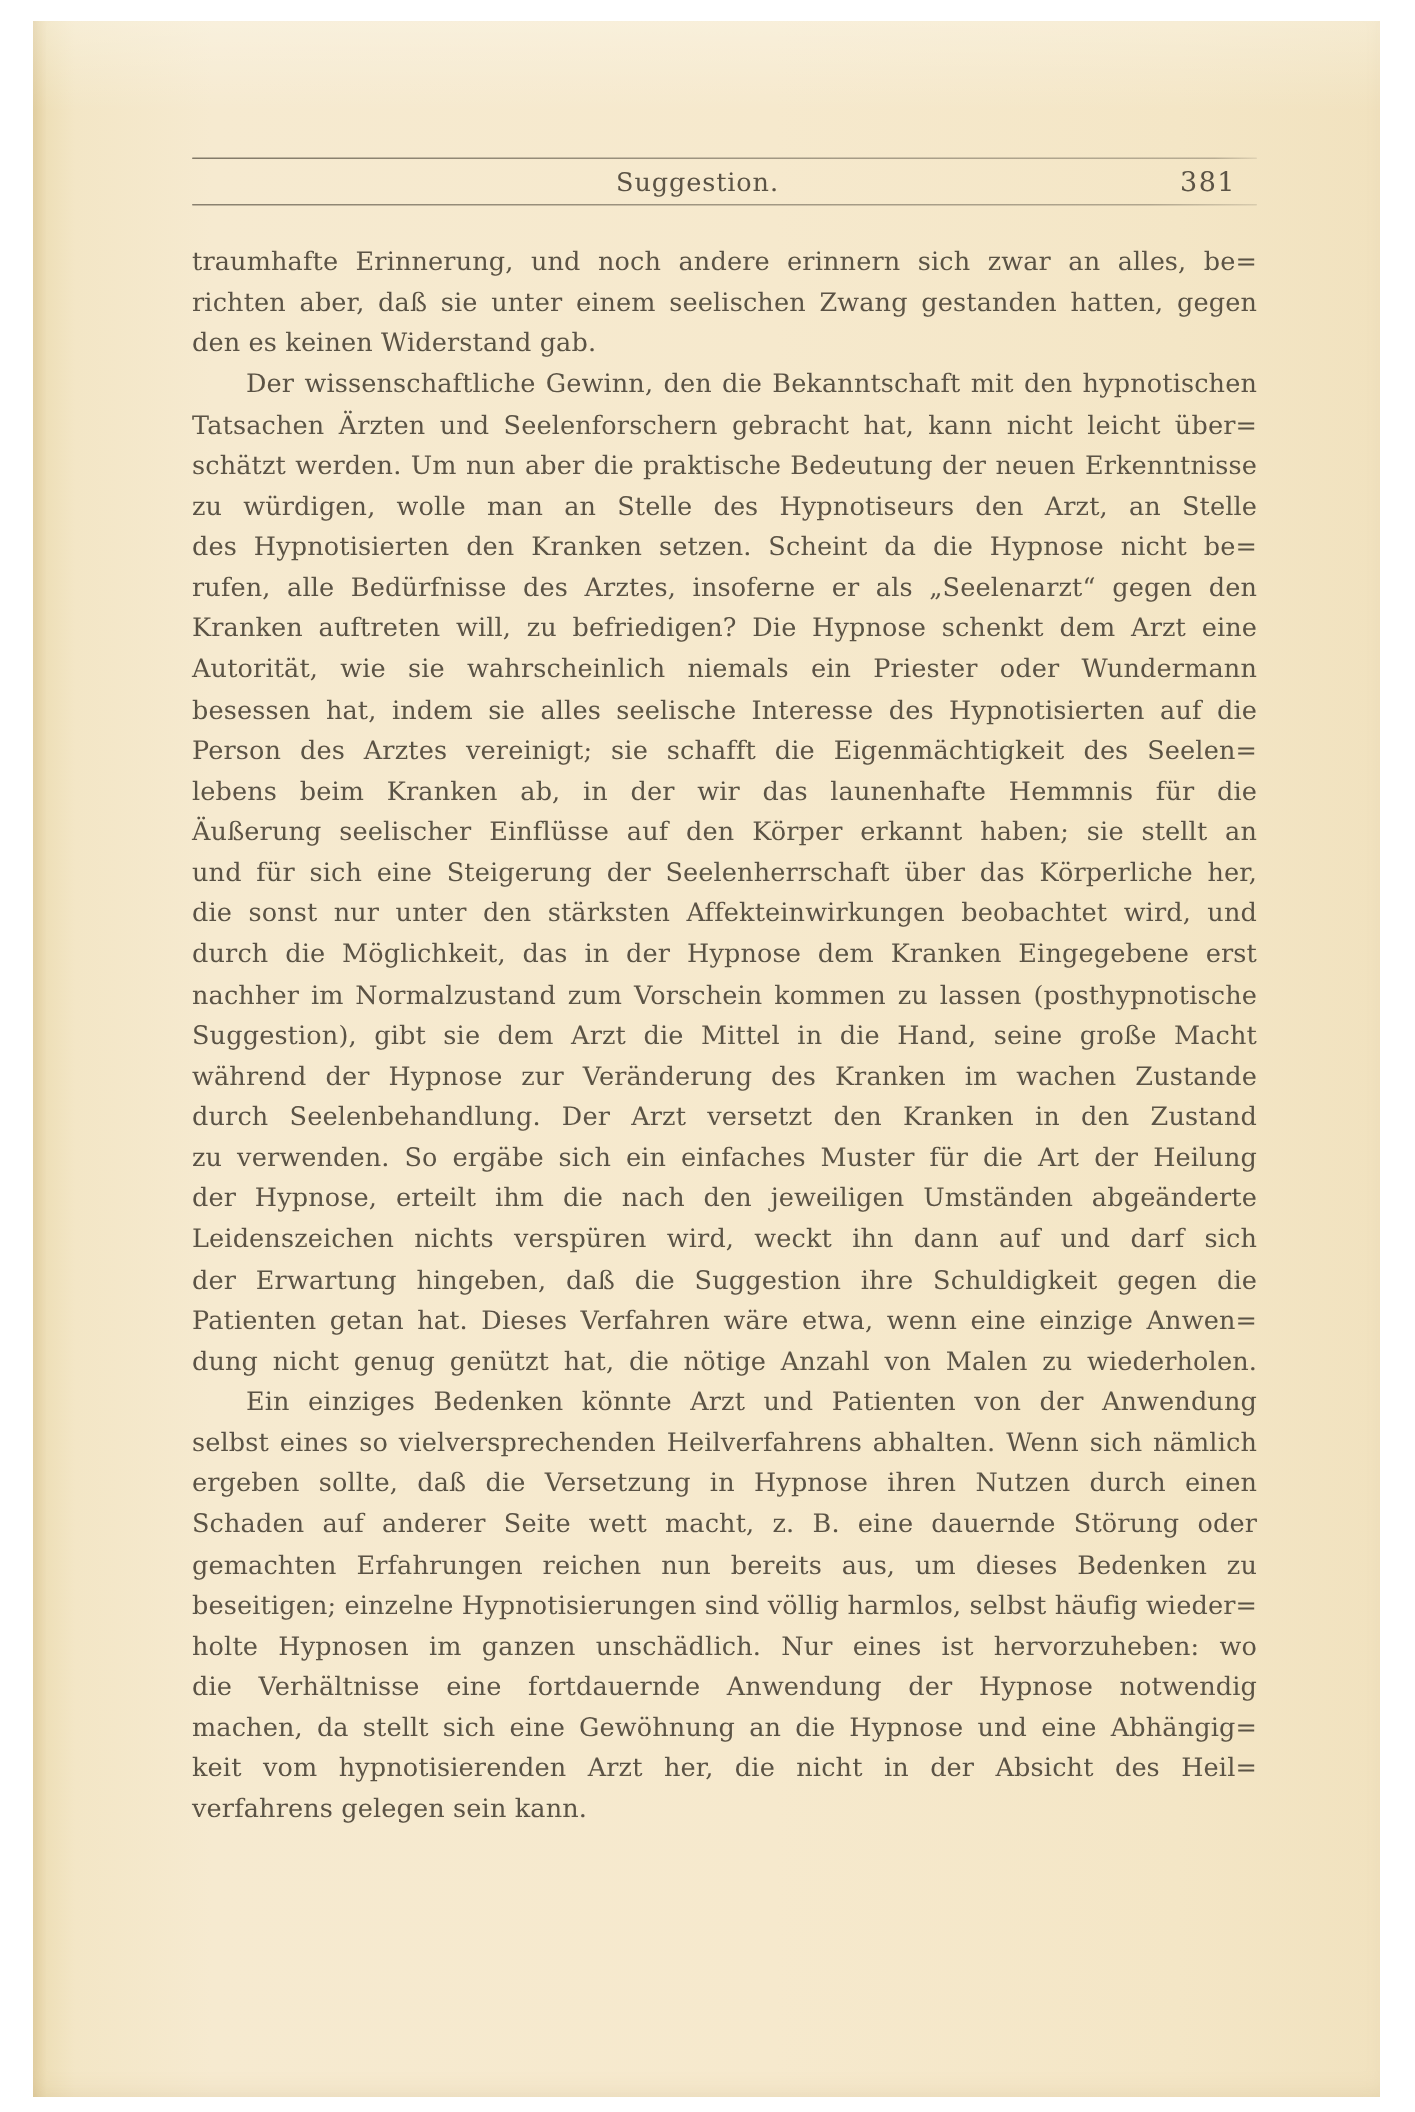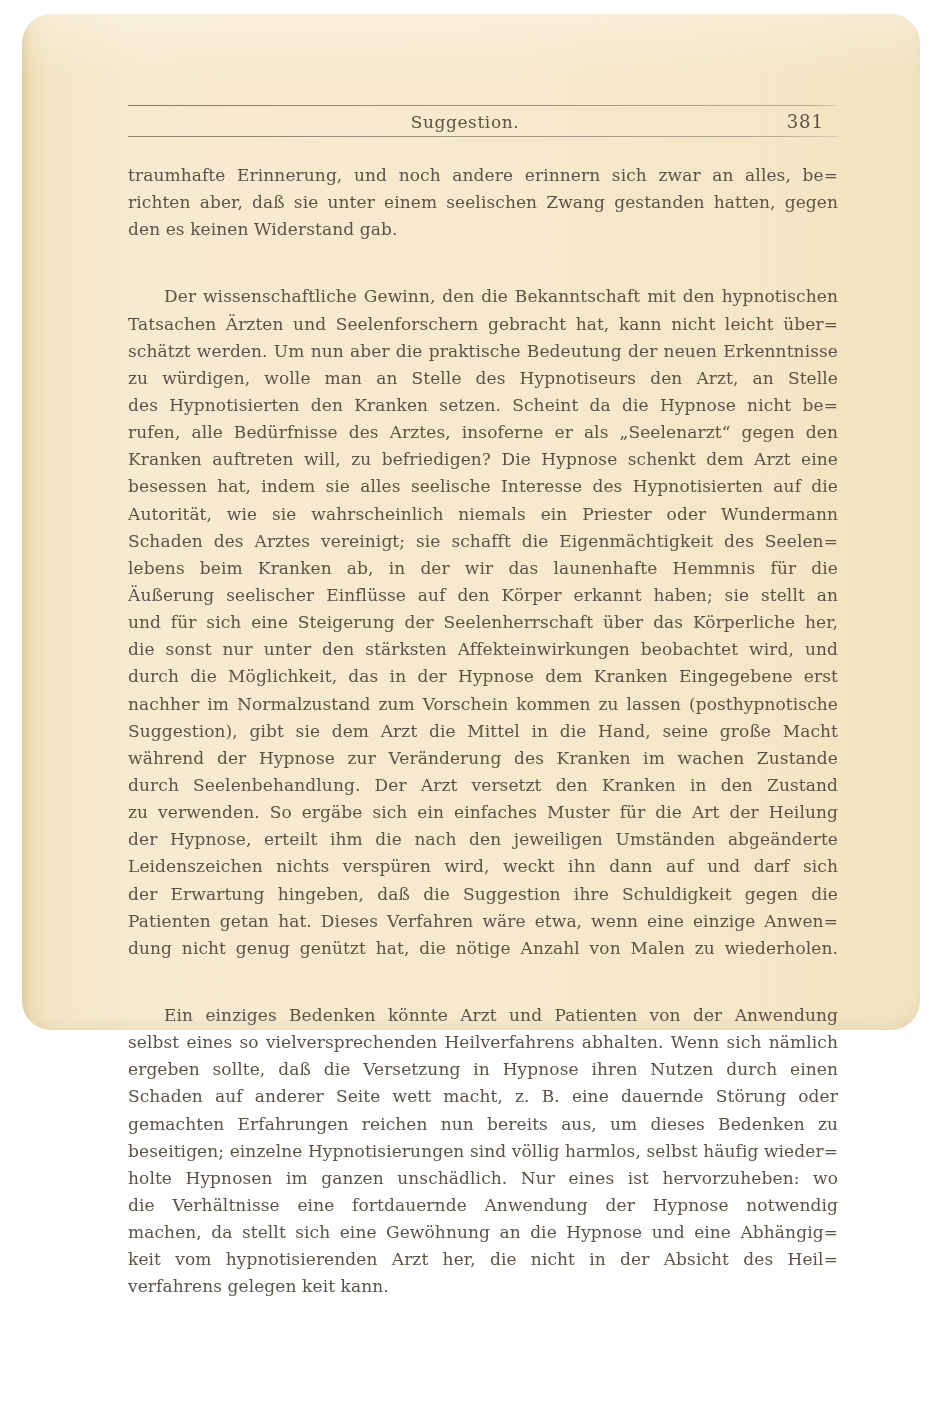--- a/index.html
+++ b/index.html
@@ -4,27 +4,26 @@
 <style>
   html,body{margin:0;padding:0;background:#ffffff;}
   .canvas{
     position:relative;
     width:943px;height:1408px;
     background:#ffffff;
     overflow:hidden;
     font-family:"DejaVu Serif","Liberation Serif",serif;
   }
   .paper{
-    position:absolute;left:22px;top:14px;width:898px;height:1016px;
+    position:absolute;left:22px;top:14px;width:898px;height:1384px;
     background:
       linear-gradient(180deg, rgba(255,255,250,0.30) 0px, rgba(255,255,250,0) 60px),
       linear-gradient(90deg, #e2cfa2 0px, #eedfb8 9px, #f3e6c6 28px, #f6ead0 120px,
                       #f6e9cd 55%, #f4e6c6 85%, #f1e2bf 100%);
     box-shadow: inset 0 -8px 18px -10px rgba(170,140,80,.25);
-    border-radius: 29px;
   }
   .runhead{position:absolute;left:106px;top:0;width:710px;}
   .rule{position:absolute;left:0;width:100%;height:1px;border-radius:1px;}
   .rule-top{top:91px;background:linear-gradient(90deg,rgba(110,102,86,.85),rgba(110,102,86,.45) 96%,rgba(110,102,86,.15));}
   .rule-bottom{top:122px;background:linear-gradient(90deg,rgba(110,102,86,.8),rgba(110,102,86,.5) 90%,rgba(110,102,86,.2));}
   .head-row{position:absolute;top:96px;left:0;width:100%;height:24px;}
   .head-title{
     position:absolute;left:50%;transform:translateX(-50%);margin-left:-18px;
     font-size:17px;letter-spacing:.6px;color:var(--ink,#5b5345);line-height:24px;
   }
@@ -35,21 +34,21 @@
   .body-text{
     position:absolute;left:106px;top:148px;width:710px;
     font-size:17px;color:var(--ink,#5b5345);
   }
   .line{
     height:27.15px;line-height:27.15px;
     text-align:justify;text-align-last:justify;
     letter-spacing:.1px;
     overflow:visible;white-space:normal;
   }
-  .line.indent{text-indent:36px;margin-top:40px;}
+  .line.indent{text-indent:36px;}
   .line.short{text-align-last:left;}
 </style>
 </head>
 <body>
 
 <div class="canvas">
   <div class="paper">
     <div class="runhead">
       <div class="rule rule-top"></div>
       <div class="head-row">
@@ -62,23 +61,23 @@
         <div class="line">traumhafte Erinnerung, und noch andere erinnern sich zwar an alles, be=</div>
         <div class="line">richten aber, daß sie unter einem seelischen Zwang gestanden hatten, gegen</div>
         <div class="line short">den es keinen Widerstand gab.</div>
         <div class="line indent">Der wissenschaftliche Gewinn, den die Bekanntschaft mit den hypnotischen</div>
         <div class="line">Tatsachen Ärzten und Seelenforschern gebracht hat, kann nicht leicht über=</div>
         <div class="line">schätzt werden.  Um nun aber die praktische Bedeutung der neuen Erkenntnisse</div>
         <div class="line">zu würdigen, wolle man an Stelle des Hypnotiseurs den Arzt, an Stelle</div>
         <div class="line">des Hypnotisierten den Kranken setzen.  Scheint da die Hypnose nicht be=</div>
         <div class="line">rufen, alle Bedürfnisse des Arztes, insoferne er als „Seelenarzt“ gegen den</div>
         <div class="line">Kranken auftreten will, zu befriedigen?  Die Hypnose schenkt dem Arzt eine</div>
+        <div class="line">Autorität, wie sie wahrscheinlich niemals ein Priester oder Wundermann</div>
         <div class="line">besessen hat, indem sie alles seelische Interesse des Hypnotisierten auf die</div>
-        <div class="line">Autorität, wie sie wahrscheinlich niemals ein Priester oder Wundermann</div>
-        <div class="line">Schaden des Arztes vereinigt; sie schafft die Eigenmächtigkeit des Seelen=</div>
+        <div class="line">Person des Arztes vereinigt; sie schafft die Eigenmächtigkeit des Seelen=</div>
         <div class="line">lebens beim Kranken ab, in der wir das launenhafte Hemmnis für die</div>
         <div class="line">Äußerung seelischer Einflüsse auf den Körper erkannt haben; sie stellt an</div>
         <div class="line">und für sich eine Steigerung der Seelenherrschaft über das Körperliche her,</div>
         <div class="line">die sonst nur unter den stärksten Affekteinwirkungen beobachtet wird, und</div>
         <div class="line">durch die Möglichkeit, das in der Hypnose dem Kranken Eingegebene erst</div>
         <div class="line">nachher im Normalzustand zum Vorschein kommen zu lassen (posthypnotische</div>
         <div class="line">Suggestion), gibt sie dem Arzt die Mittel in die Hand, seine große Macht</div>
         <div class="line">während der Hypnose zur Veränderung des Kranken im wachen Zustande</div>
         <div class="line">durch Seelenbehandlung.  Der Arzt versetzt den Kranken in den Zustand</div>
         <div class="line">zu verwenden.  So ergäbe sich ein einfaches Muster für die Art der Heilung</div>
@@ -90,16 +89,16 @@
         <div class="line indent">Ein einziges Bedenken könnte Arzt und Patienten von der Anwendung</div>
         <div class="line">selbst eines so vielversprechenden Heilverfahrens abhalten.  Wenn sich nämlich</div>
         <div class="line">ergeben sollte, daß die Versetzung in Hypnose ihren Nutzen durch einen</div>
         <div class="line">Schaden auf anderer Seite wett macht, z. B. eine dauernde Störung oder</div>
         <div class="line">gemachten Erfahrungen reichen nun bereits aus, um dieses Bedenken zu</div>
         <div class="line">beseitigen; einzelne Hypnotisierungen sind völlig harmlos, selbst häufig wieder=</div>
         <div class="line">holte Hypnosen im ganzen unschädlich.  Nur eines ist hervorzuheben: wo</div>
         <div class="line">die Verhältnisse eine fortdauernde Anwendung der Hypnose notwendig</div>
         <div class="line">machen, da stellt sich eine Gewöhnung an die Hypnose und eine Abhängig=</div>
         <div class="line">keit vom hypnotisierenden Arzt her, die nicht in der Absicht des Heil=</div>
-        <div class="line short">verfahrens gelegen keit kann.</div>
+        <div class="line short">verfahrens gelegen sein kann.</div>
       </div>
   </div>
 </div>
 
 </body></html>

